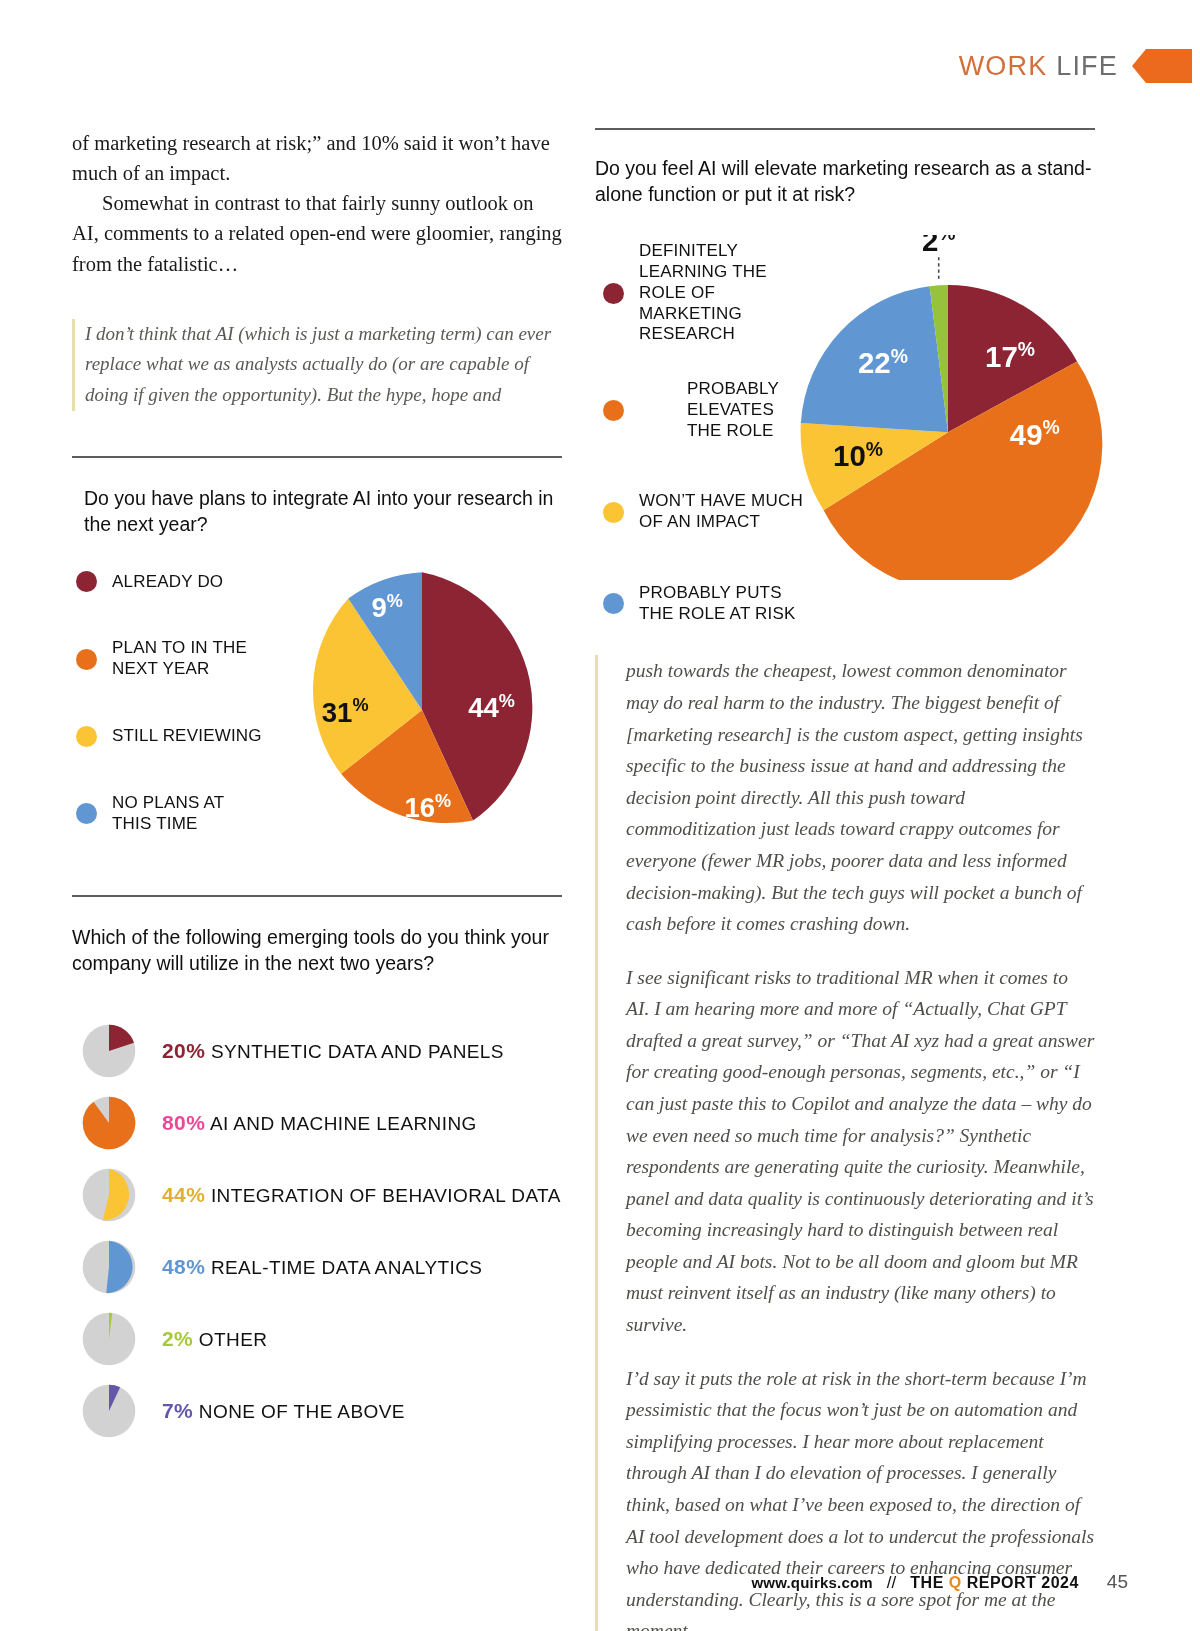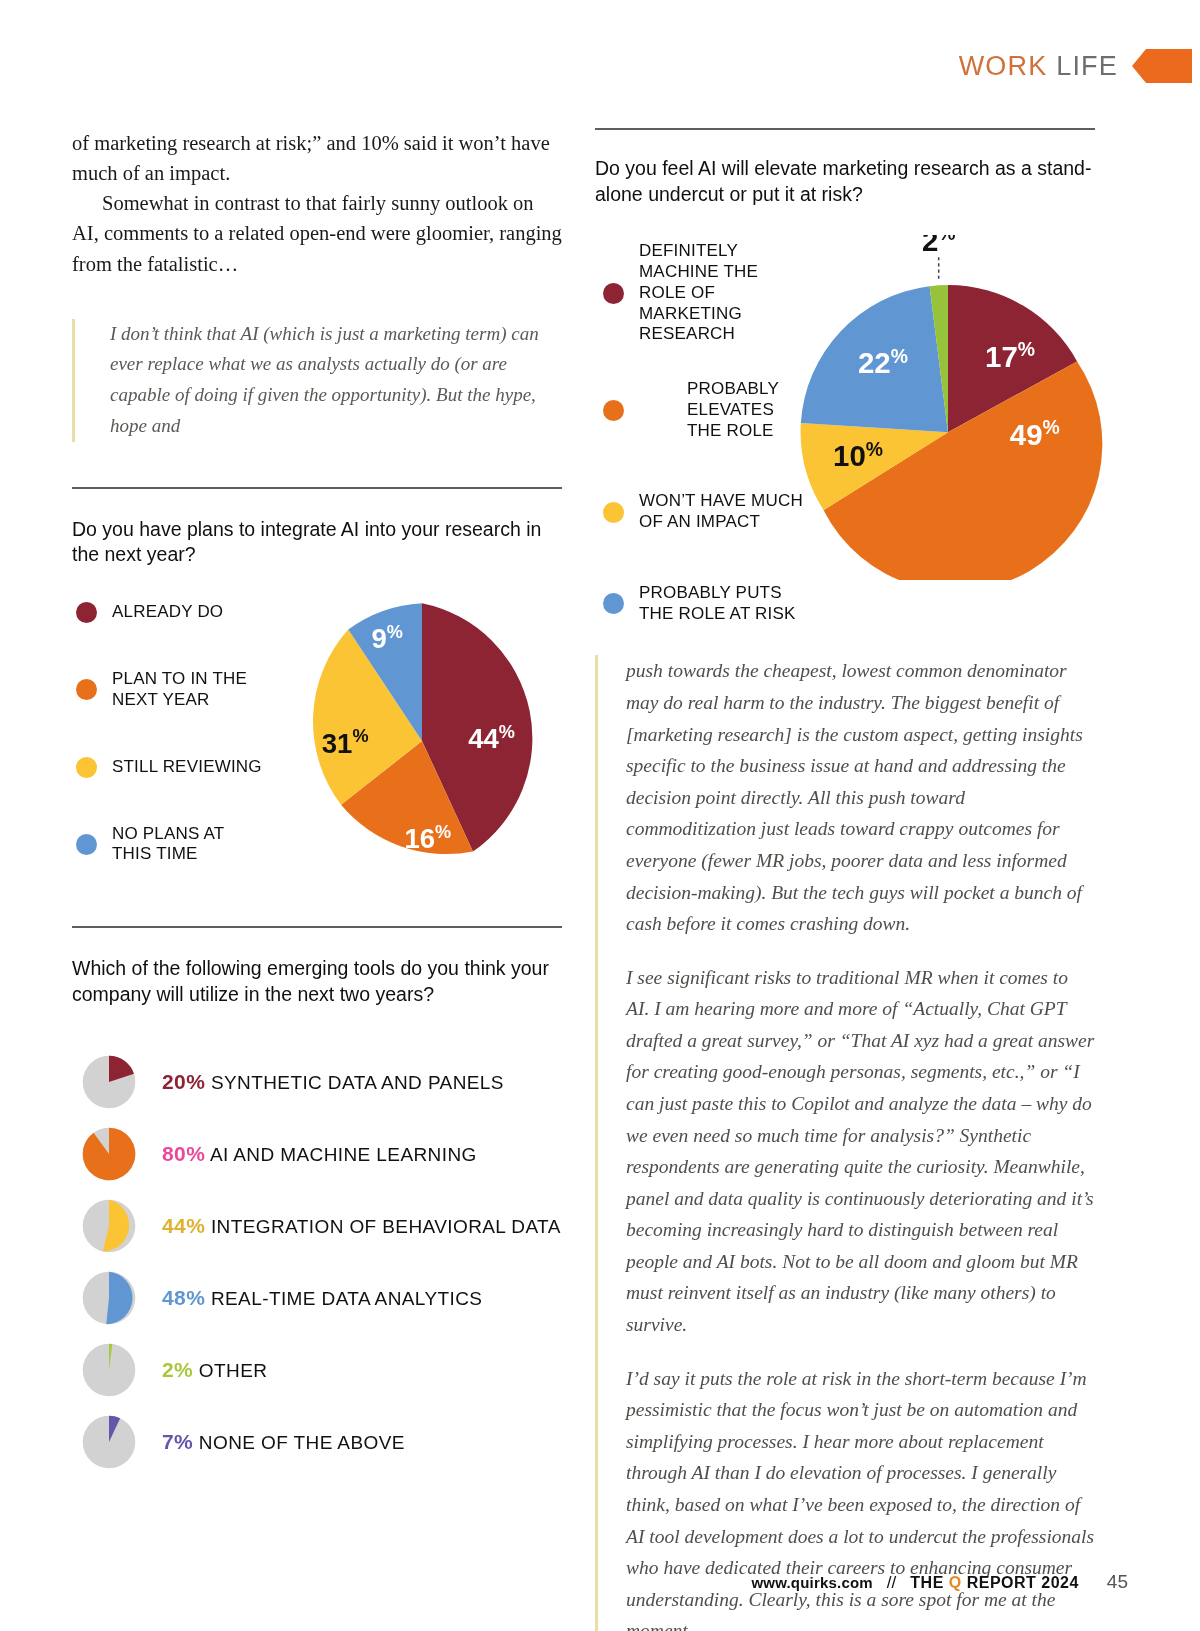--- a/index.html
+++ b/index.html
@@ -40,21 +40,21 @@
   .body-serif{
     font-family:"Liberation Serif", serif;
     font-size:20.5px; line-height:1.47; color:#1a1a1a;
     text-align:left;
   }
   .body-serif p{ margin:0; }
   .body-serif p.indent{ text-indent:30px; }
 
   
   .pullquote{
-    margin-top:40px; padding-left:35px;
+    margin-top:40px; padding-left:10px;
     border-left:3px solid #E8DFA8;
     font-family:"Liberation Serif", serif;
     font-style:italic; font-size:19px; line-height:1.62; color:#5A5A55;
   }
   .quote-block{
     padding-left:28px; border-left:3px solid #E8DFA8;
     font-family:"Liberation Serif", serif;
     font-style:italic; font-size:19.5px; line-height:1.62; color:#4F4F4A;
   }
   .quote-block p{ margin:0 0 22px 0; }
@@ -132,21 +132,21 @@
 
   <div class="body-serif">
     <p>of marketing research at risk;” and 10% said it won’t have much of an impact.</p>
     <p class="indent">Somewhat in contrast to that fairly sunny outlook on AI, comments to a related open-end were gloomier, ranging from the fatalistic…</p>
   </div>
 
   <div class="pullquote">I don’t think that AI (which is just a marketing term) can ever replace what we as analysts actually do (or are capable of doing if given the opportunity). But the hype, hope and</div>
 
   <div style="margin-top:45px;" class="rule"></div>
 
-  <div class="chart-q" style="margin-top:28px;">Do you have plans to integrate AI into your research in the next year?</div>
+  <div class="chart-q" style="margin-top:28px;margin-left:12px;">Do you have plans to integrate AI into your research in the next year?</div>
 
   <div style="position:relative; height:310px; margin-top:28px;">
     <ul class="legend" style="position:absolute; left:4px; top:6px; width:190px;">
       <li style="margin-bottom:46px;">
         <span class="dot" style="background:#8C2433"></span>
         <span class="lab">ALREADY DO</span>
       </li>
       <li style="margin-bottom:46px;">
         <span class="dot" style="background:#E8701A"></span>
         <span class="lab">PLAN TO IN THE NEXT YEAR</span>
@@ -261,27 +261,27 @@
         <span class="mini-name">NONE OF THE ABOVE</span>
       </span>
     </li>
   </ul>
 </div>
 
 <div class="col-right">
 
   <div class="rule"></div>
 
-  <div class="chart-q" style="margin-top:26px;">Do you feel AI will elevate marketing research as a stand-alone undercut or put it at risk?</div>
+  <div class="chart-q" style="margin-top:26px;">Do you feel AI will elevate marketing research as a stand-alone function or put it at risk?</div>
 
   <div style="position:relative; height:410px; margin-top:28px;">
     <ul class="legend" style="position:absolute; left:8px; top:6px; width:200px;">
       <li style="margin-bottom:34px;">
         <span class="dot" style="background:#8C2433"></span>
-        <span class="lab">DEFINITELY MACHINE THE ROLE OF MARKETING RESEARCH</span>
+        <span class="lab">DEFINITELY LEARNING THE ROLE OF MARKETING RESEARCH</span>
       </li>
       <li style="margin-bottom:50px;gap:48px;">
         <span class="dot" style="background:#E8701A"></span>
         <span class="lab">PROBABLY ELEVATES THE ROLE</span>
       </li>
       <li style="margin-bottom:50px;">
         <span class="dot" style="background:#FBC434"></span>
         <span class="lab">WON’T HAVE MUCH OF AN IMPACT</span>
       </li>
       <li style="margin-bottom:50px;">

